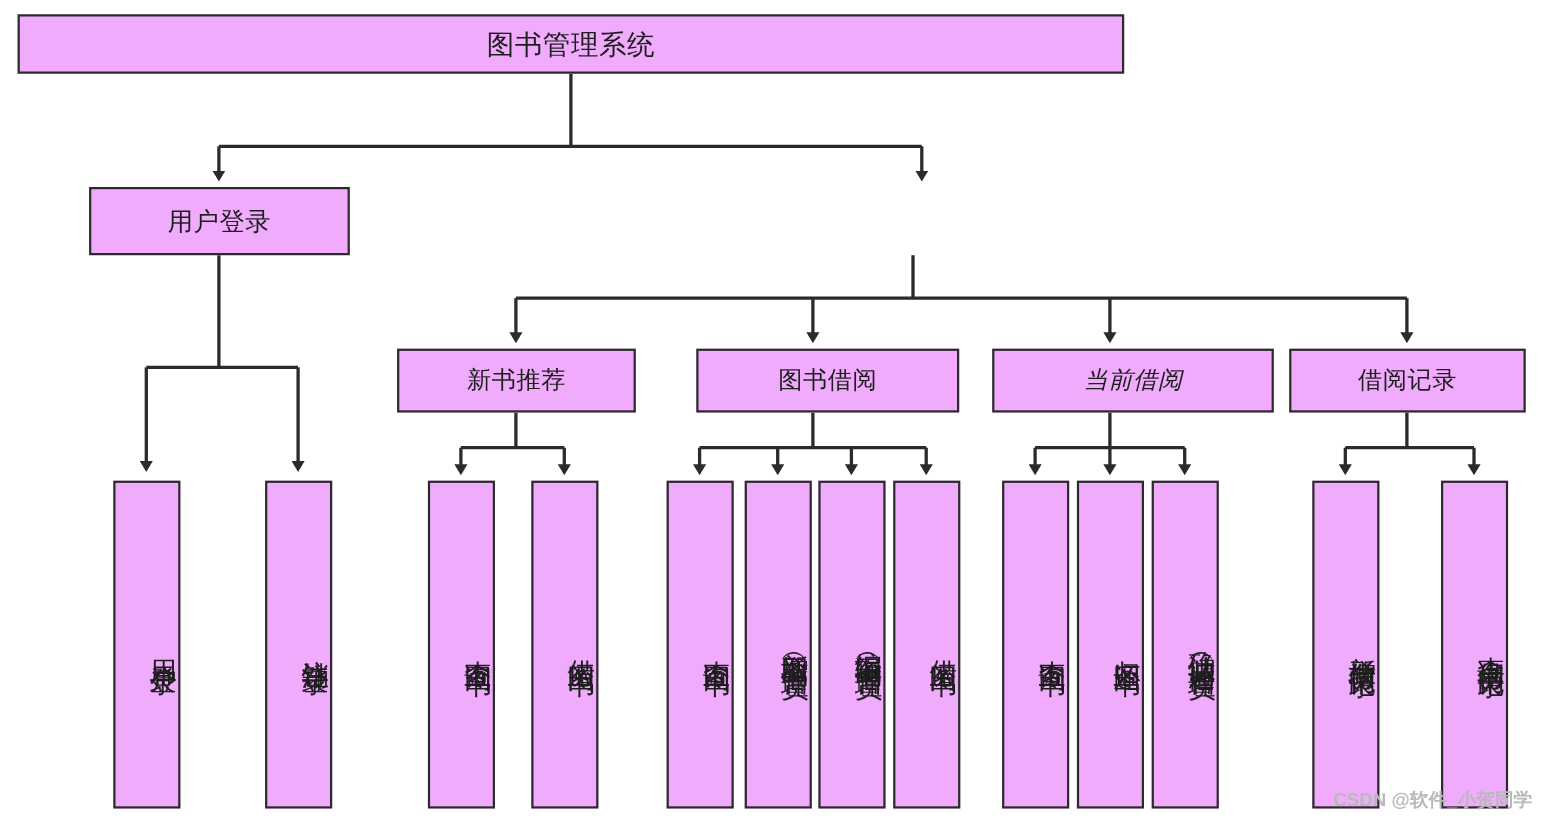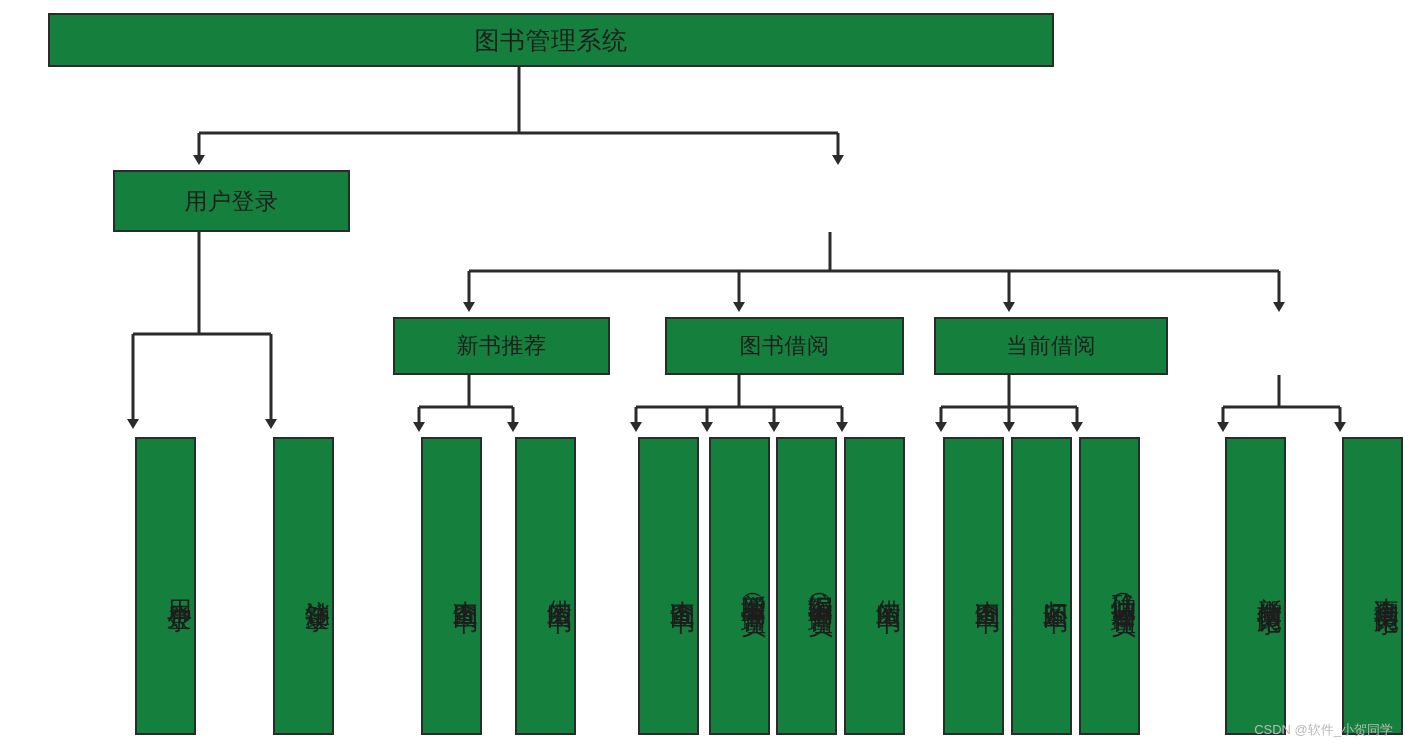--- a/index.html
+++ b/index.html
@@ -9,28 +9,27 @@
     background:#ffffff;
     font-family:"Liberation Sans","DejaVu Sans",sans-serif;
     overflow:hidden;
   }
   #diagram{position:relative;width:1405px;height:747px;}
   svg#edges{position:absolute;left:0;top:0;width:1405px;height:747px;}
 
   .node{
     position:absolute;
     box-sizing:border-box;
-    background:#15803d;
+    background:#f0abfc;
     border:2.5px solid #2b2b2b;
     display:flex;
     align-items:center;
     justify-content:center;
     color:#1d1d1d;
     letter-spacing:0.5px;
-    margin-left:32px;
   }
   .node.root{font-size:25px;}
   .node.l2{font-size:23px;}
   .node.l3{font-size:22px;}
 
   .node.leaf{
     writing-mode:vertical-rl;
     text-orientation:upright;
     font-size:25px;
     line-height:1.18;
@@ -44,24 +43,25 @@
     text-orientation:upright;
     display:block;
     white-space:nowrap;
   }
   .node.leaf.mid .vtext{margin-top:0;}
 
   #watermark{
     position:absolute;
     right:12px;
     bottom:8px;
-    font-size:13px;
+    font-size:17px;
     color:#b9b9b9;
     white-space:nowrap;
     user-select:none;
+    font-weight:bold;
   }
 </style>
 </head>
 <body>
 
 <div id="diagram">
 
   <svg id="edges" viewBox="0 0 1405 747" xmlns="http://www.w3.org/2000/svg">
     <defs>
       <marker id="arrow" markerWidth="10" markerHeight="12" refX="1" refY="6" orient="auto" markerUnits="userSpaceOnUse">
@@ -111,21 +111,22 @@
       <path d="M1340,407 L1340,423" marker-end="url(#arrow)"></path>
     </g>
   </svg>
 
   <div class="node root" style="left:16px;top:13px;width:1006px;height:54px;">图书管理系统</div>
 
   <div class="node l2" style="left:81px;top:170px;width:237px;height:62px;">用户登录</div>
 
   <div class="node l3" style="left:361px;top:317px;width:217px;height:58px;">新书推荐</div>
   <div class="node l3" style="left:633px;top:317px;width:239px;height:58px;">图书借阅</div>
-  <div class="node l3" style="left:902px;top:317px;width:234px;height:58px;">当前借阅</div>
+  <div class="node l3" style="left:902px;top:317px;width:256px;height:58px;font-style:italic;">当前借阅</div>
+  <div class="node l3" style="left:1172px;top:317px;width:215px;height:58px;">借阅记录</div>
 
   <div class="node leaf" style="left:103px;top:437px;width:61px;height:298px;">
     <span class="vtext">用户登录</span>
   </div>
   <div class="node leaf" style="left:241px;top:437px;width:61px;height:298px;">
     <span class="vtext">注销登录</span>
   </div>
 
   <div class="node leaf" style="left:389px;top:437px;width:61px;height:298px;">
     <span class="vtext">查询图书</span>

